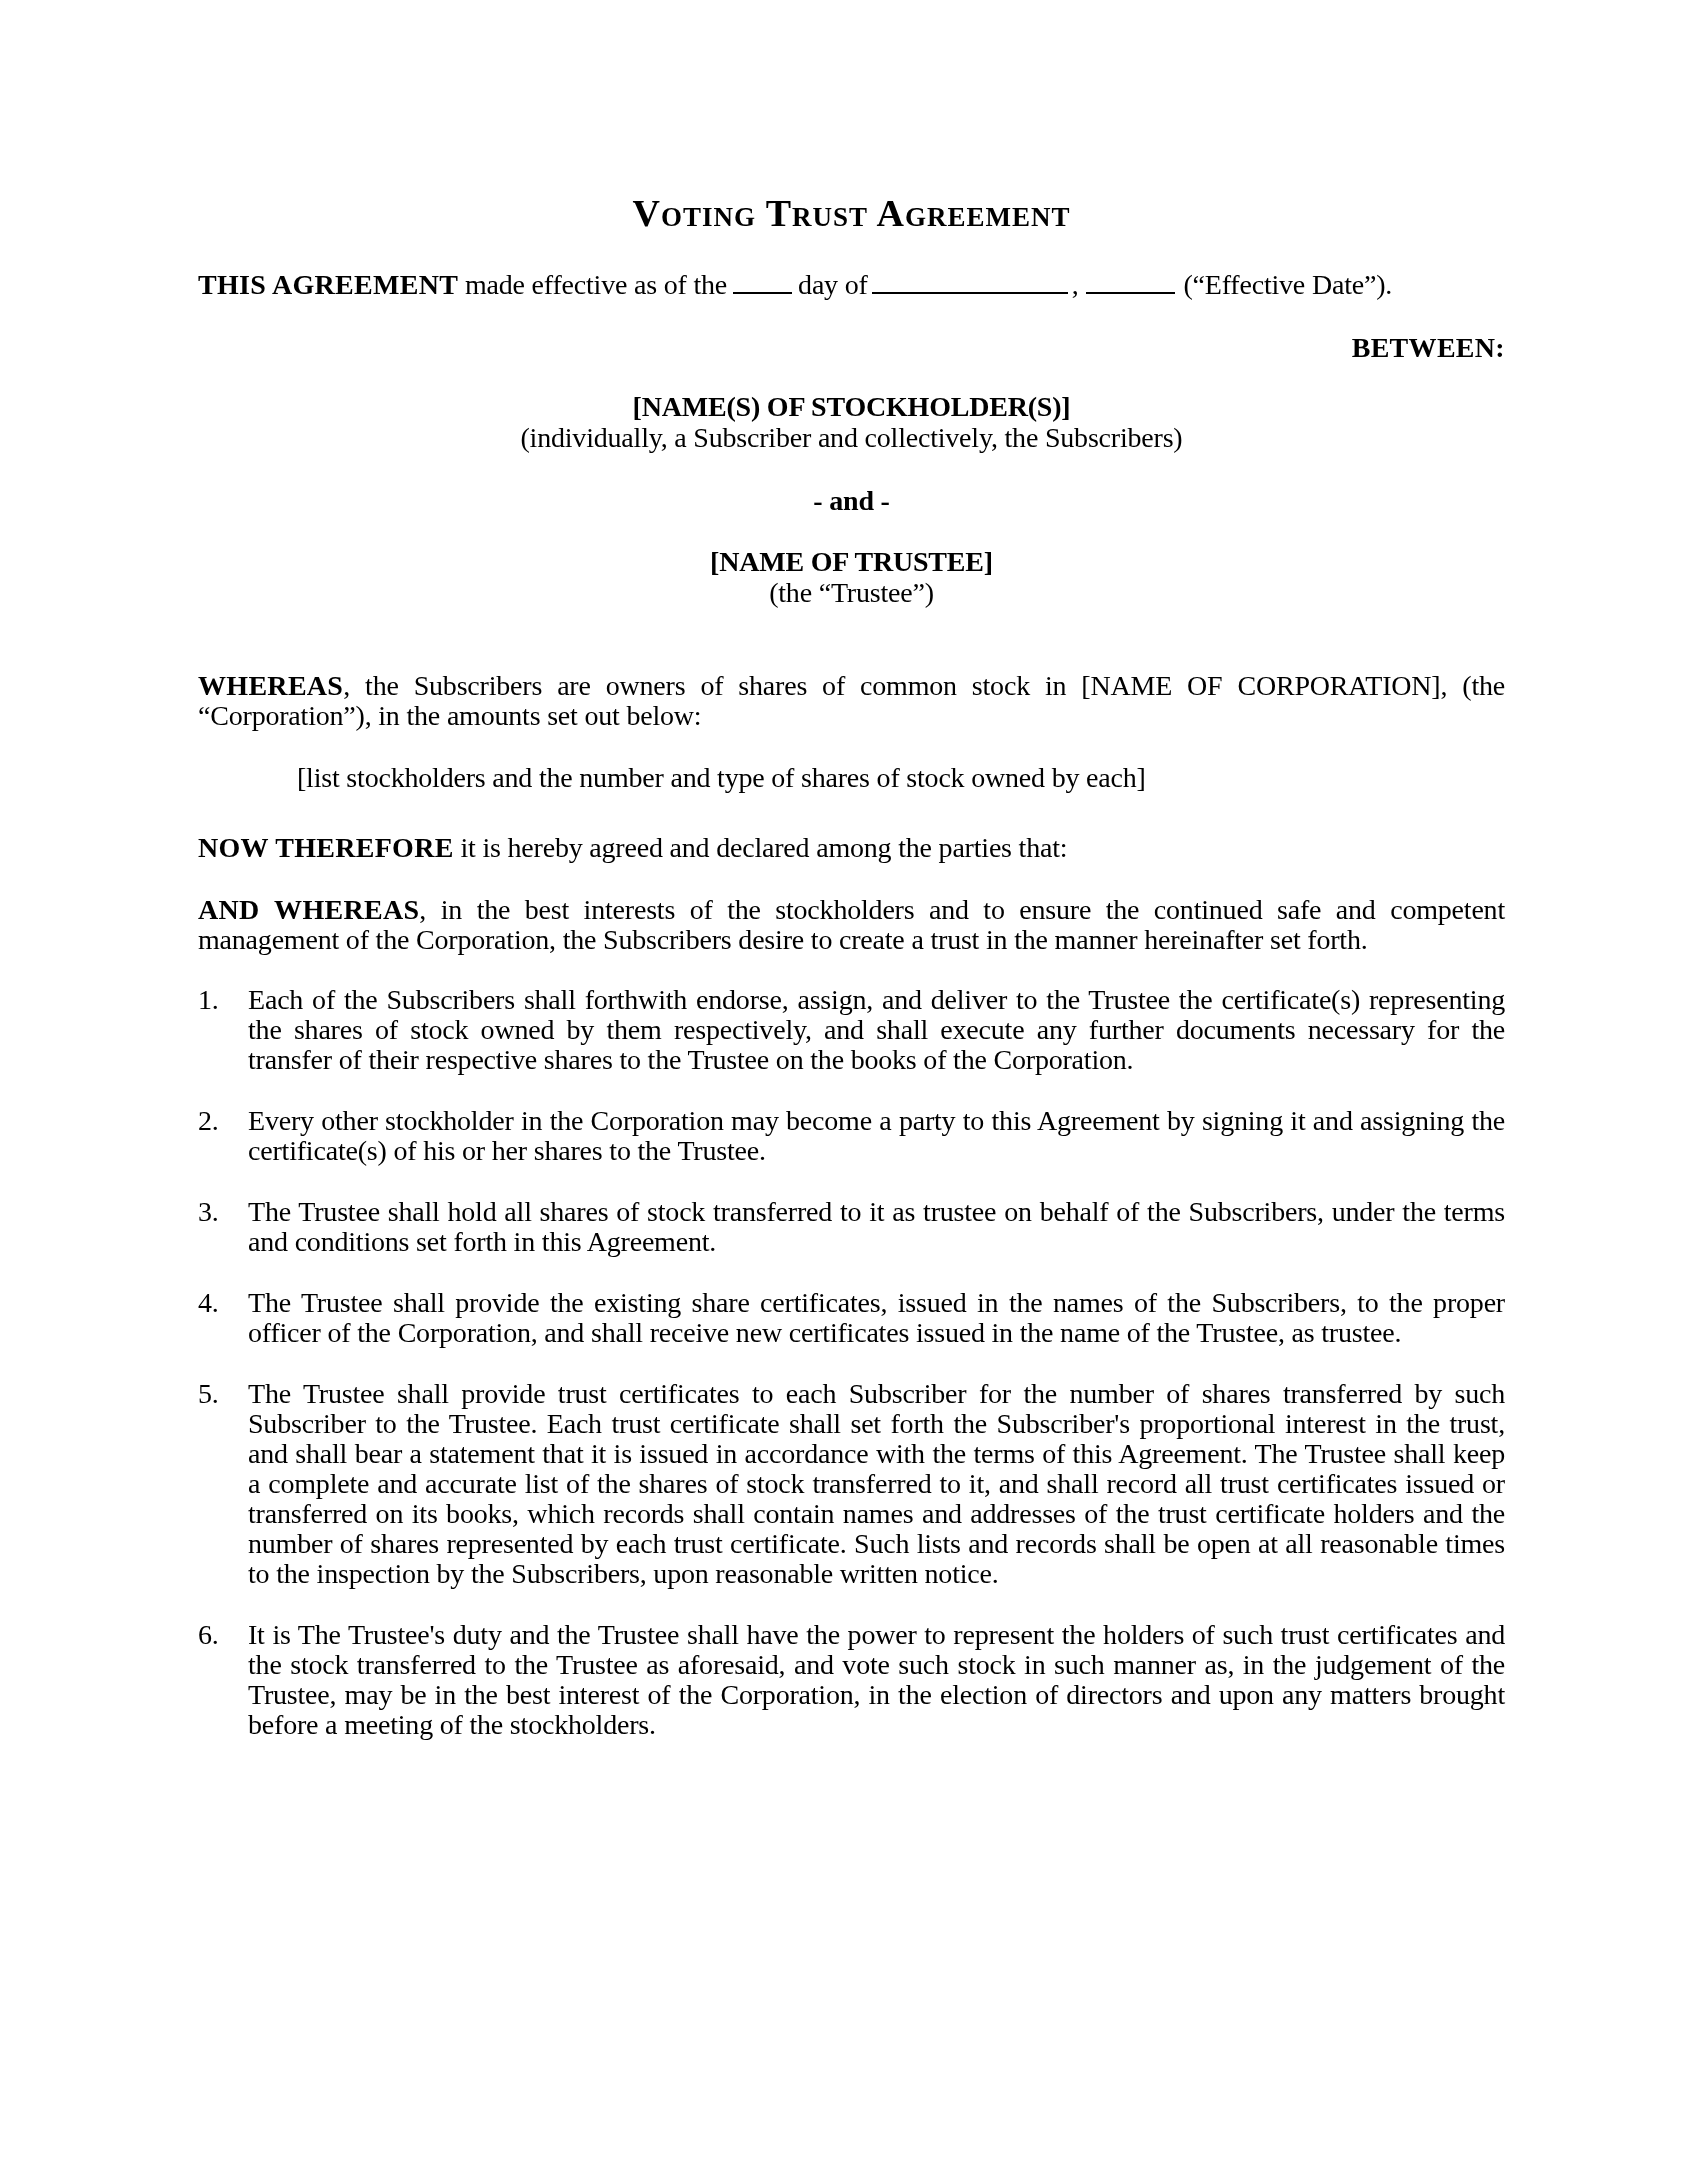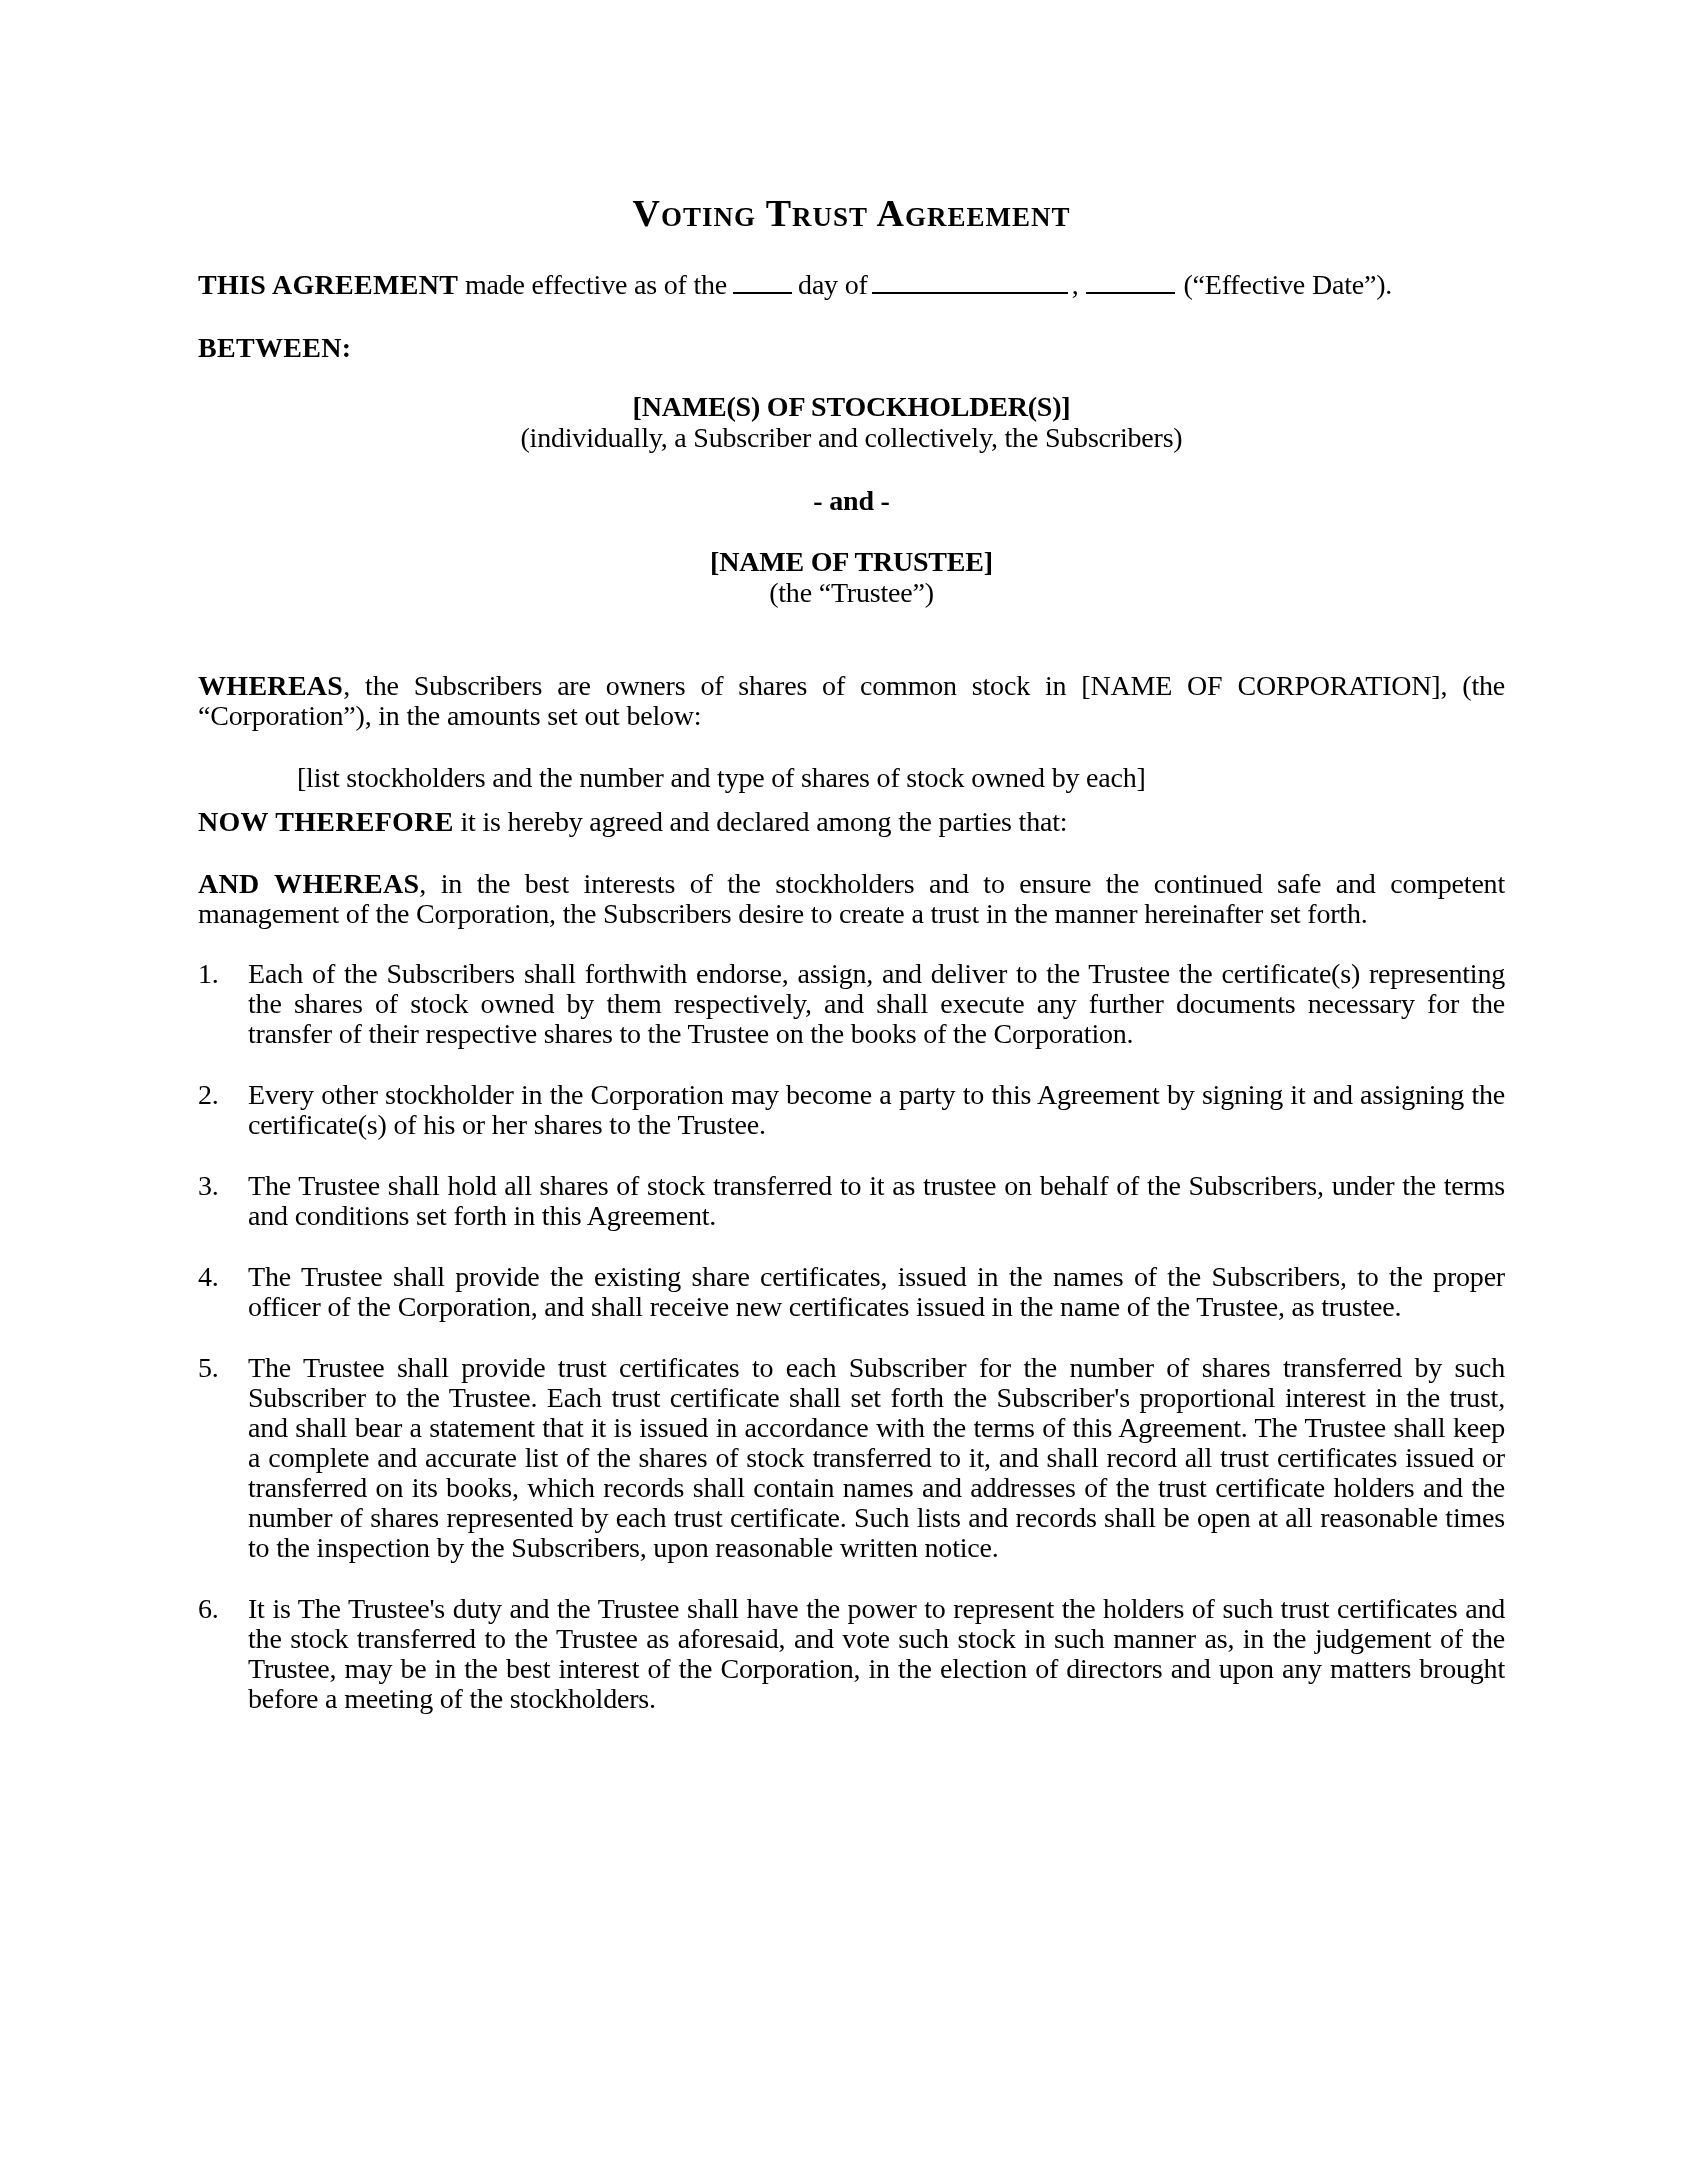--- a/index.html
+++ b/index.html
@@ -48,20 +48,21 @@
     border-bottom: 2px solid #000;
     vertical-align: baseline;
   }
   .blank-day   { width: 59px;  margin: 0 6px; }
   .blank-month { width: 196px; margin: 0 4px; }
   .blank-year  { width: 89px;  margin: 0 8px; }
   .between-line {
     margin: 0 0 29px 0;
     font-weight: bold;
     letter-spacing: 0.3px;
+    text-align: right;
   }
   .party-block {
     text-align: center;
     margin: 0 0 32px 0;
   }
   .party-name {
     font-weight: bold;
     line-height: 30px;
   }
   .party-note {
@@ -73,21 +74,21 @@
     line-height: 30px;
     margin: 0 0 31px 0;
   }
   .party-block.last { margin-bottom: 62px; }
   .para {
     margin: 0 0 30px 0;
     text-align: justify;
   }
   .para.whereas { margin-bottom: 32px; }
   .list-placeholder {
-    margin: 0 0 14px 0;
+    margin: 0 0 40px 0;
     padding-left: 99px;
     text-align: left;
   }
   .para.now-therefore { margin-bottom: 32px; }
   .clause {
     display: flex;
     margin: 0 0 31px 0;
   }
   .clause-number {
     flex: 0 0 50px;

